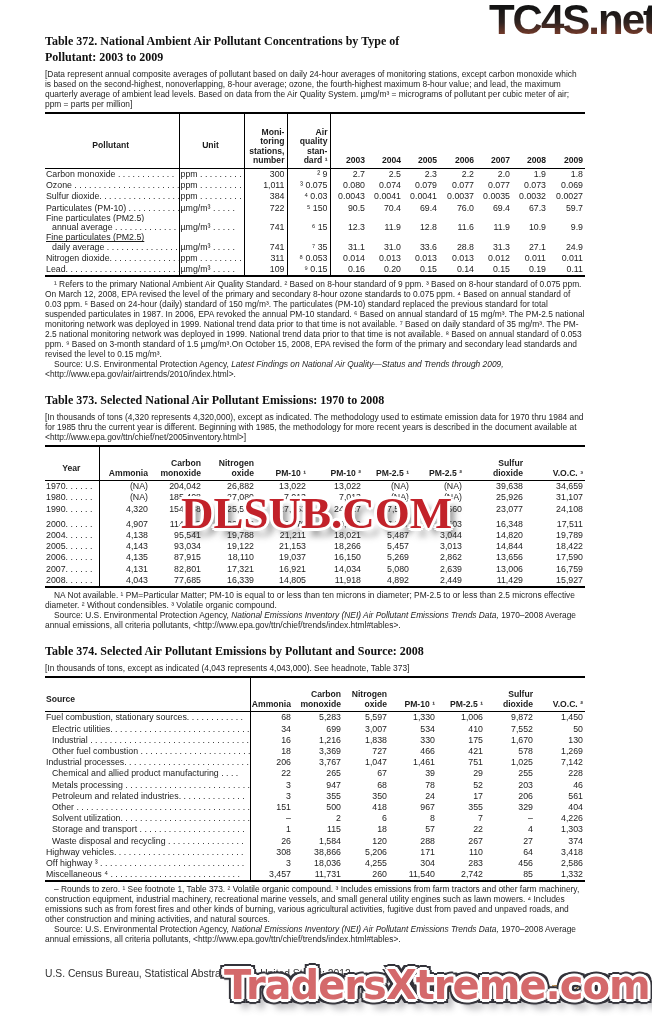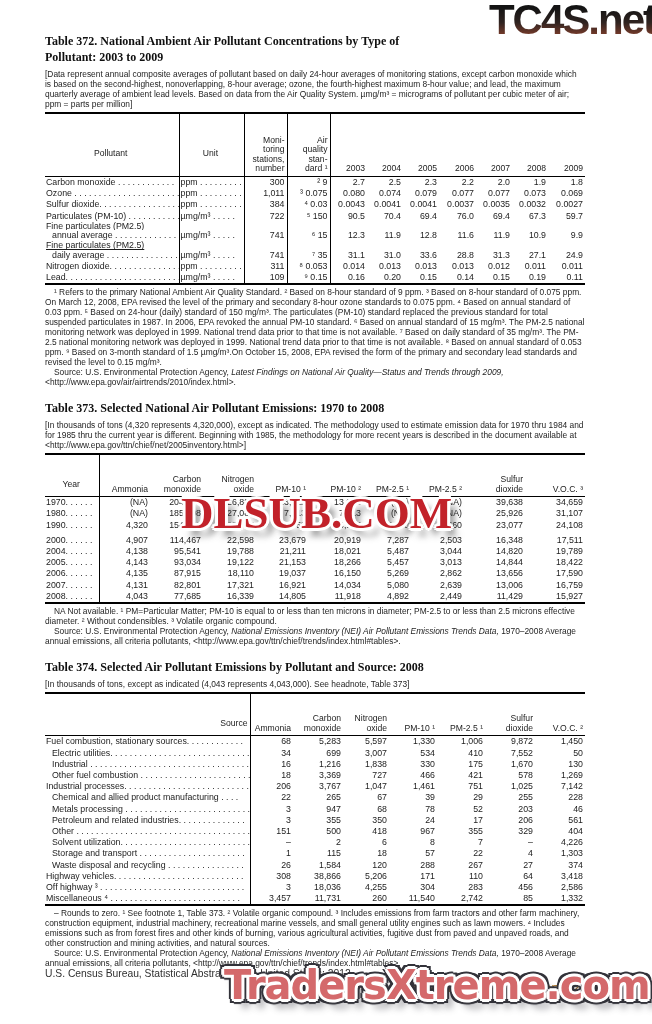--- a/index.html
+++ b/index.html
@@ -7,42 +7,42 @@
         font-family:"Liberation Sans","DejaVu Sans",sans-serif;color:#1c1c1c;}
   .content{position:absolute;left:45px;top:34px;width:540px;}
 
   .tbl-title{font-family:"Liberation Serif","DejaVu Serif",serif;font-weight:bold;
              font-size:12px;line-height:15.5px;color:#101010;margin:0 0 4px 0;}
   .tbl-title span{display:block;}
   .hn{font-size:8.4px;line-height:10px;margin:0 0 3px 0;color:#242424;}
 
   table{border-collapse:collapse;table-layout:fixed;width:540px;
         border-top:2px solid #000;border-bottom:2px solid #000;}
-  th{font-weight:normal;font-size:8.6px;line-height:9.6px;white-space:pre-line;
-     vertical-align:bottom;padding:20px 2px 2px 0;border-bottom:1px solid #000;
+  th{font-weight:bold;font-size:8.6px;line-height:9.6px;white-space:pre-line;
+     vertical-align:bottom;padding:12px 2px 2px 0;border-bottom:1px solid #000;
      overflow:hidden;color:#1c1c1c;}
   td{font-size:8.8px;line-height:11.2px;white-space:nowrap;overflow:hidden;
      padding:0 2px 0 0;color:#1c1c1c;}
 
   
   .t372 th:nth-child(n+3),.t372 td:nth-child(n+3){text-align:right;}
   .t372 th:nth-child(-n+4),.t372 td:nth-child(-n+4){border-right:1px solid #000;}
   .t372 th:nth-child(1),.t372 th:nth-child(2){text-align:center;vertical-align:middle;}
   .t372 td:nth-child(1),.t372 td:nth-child(2){text-align:left;padding-left:1px;}
   .t372 th{height:40px;}
 
   
   .t373 th:first-child,.t373 td:first-child{border-right:1px solid #000;text-align:left;padding-left:1px;}
   .t373 th:nth-child(n+2),.t373 td:nth-child(n+2){text-align:right;}
   .t373 th:first-child{text-align:center;vertical-align:middle;}
 
   
   .t374 th:first-child,.t374 td:first-child{border-right:1px solid #000;text-align:left;padding-left:1px;}
   .t374 th:nth-child(n+2),.t374 td:nth-child(n+2){text-align:right;}
-  .t374 th:first-child{text-align:right;vertical-align:middle;}
+  .t374 th:first-child{text-align:left;vertical-align:middle;}
 
   tr.lbl td{line-height:8.4px;text-decoration:underline;}
   tr.indent td:first-child{padding-left:7px;}
   tr.indent2 td:first-child{padding-left:15px;}
   tr.bold td{font-weight:bold;}
   tr.gap td{padding-top:4px;}
 
   .fn{font-size:8.4px;line-height:9.9px;margin:3px 0 0 0;text-indent:9px;color:#242424;}
   .src{margin-top:0;}
   .it{font-style:italic;}

